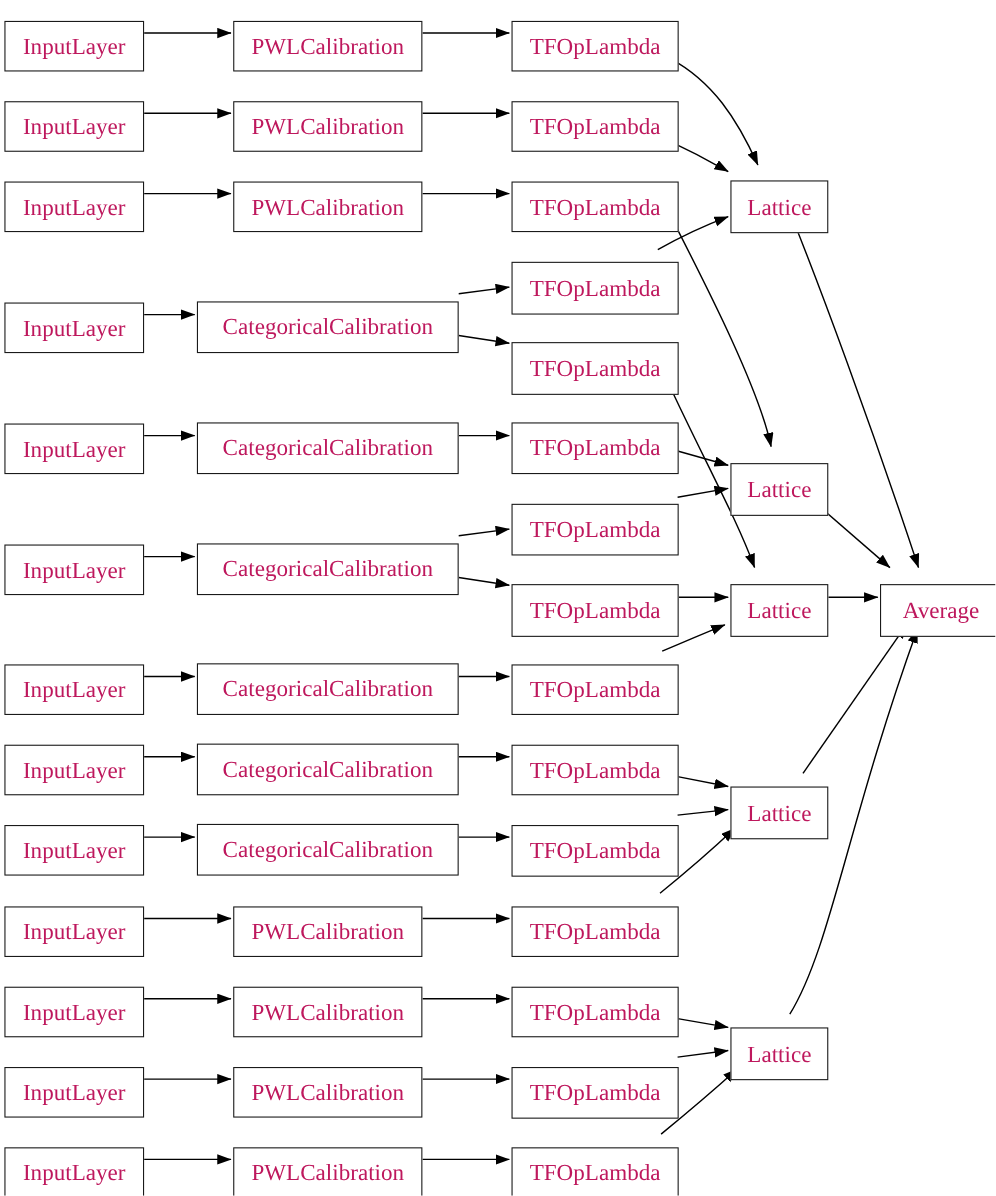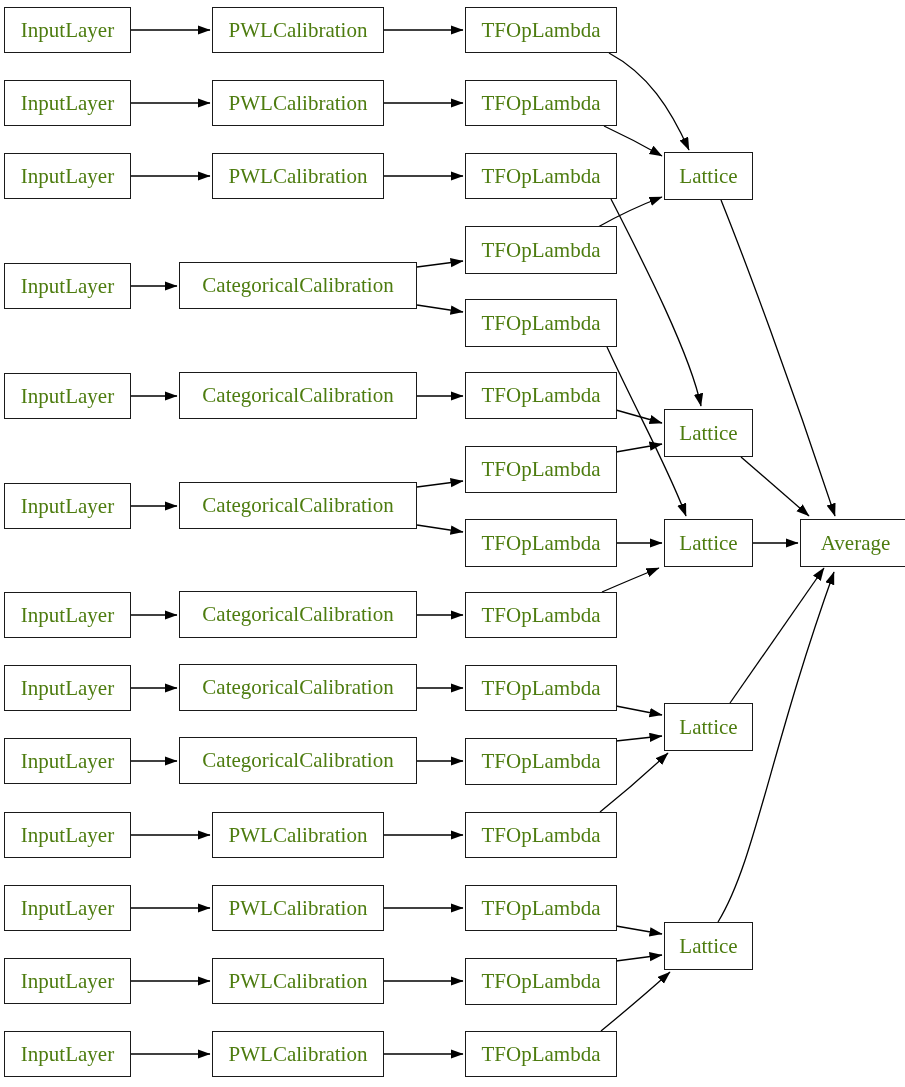--- a/index.html
+++ b/index.html
@@ -25,22 +25,23 @@
   .node {
     position: absolute;
     box-sizing: border-box;
     background: #ffffff;
     border: 1.4px solid #1a1a1a;
     display: flex;
     align-items: center;
     justify-content: center;
     font-size: 21px;
     line-height: 1;
-    color: #4d7c0f;
+    color: #be185d;
     white-space: nowrap;
+    margin-top: 12px;
   }
   .edge {
     fill: none;
     stroke: #000000;
     stroke-width: 1.3;
   }
 </style>
 </head>
 <body>
 

